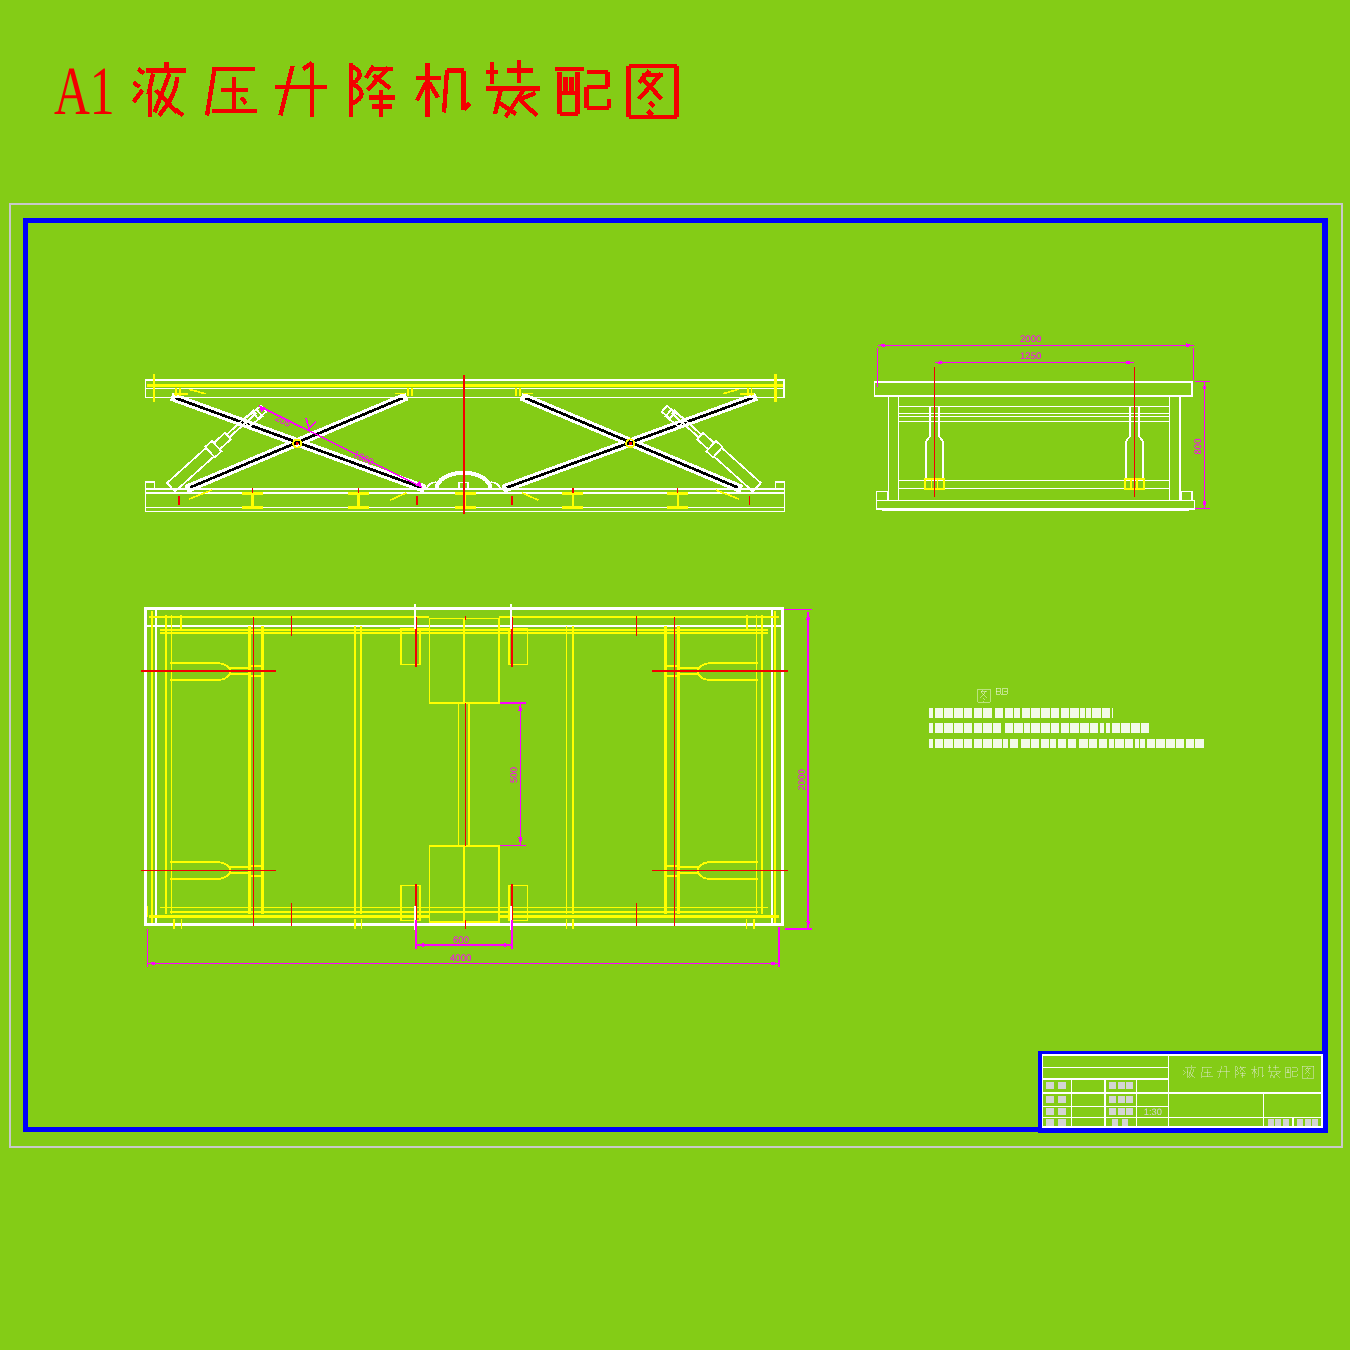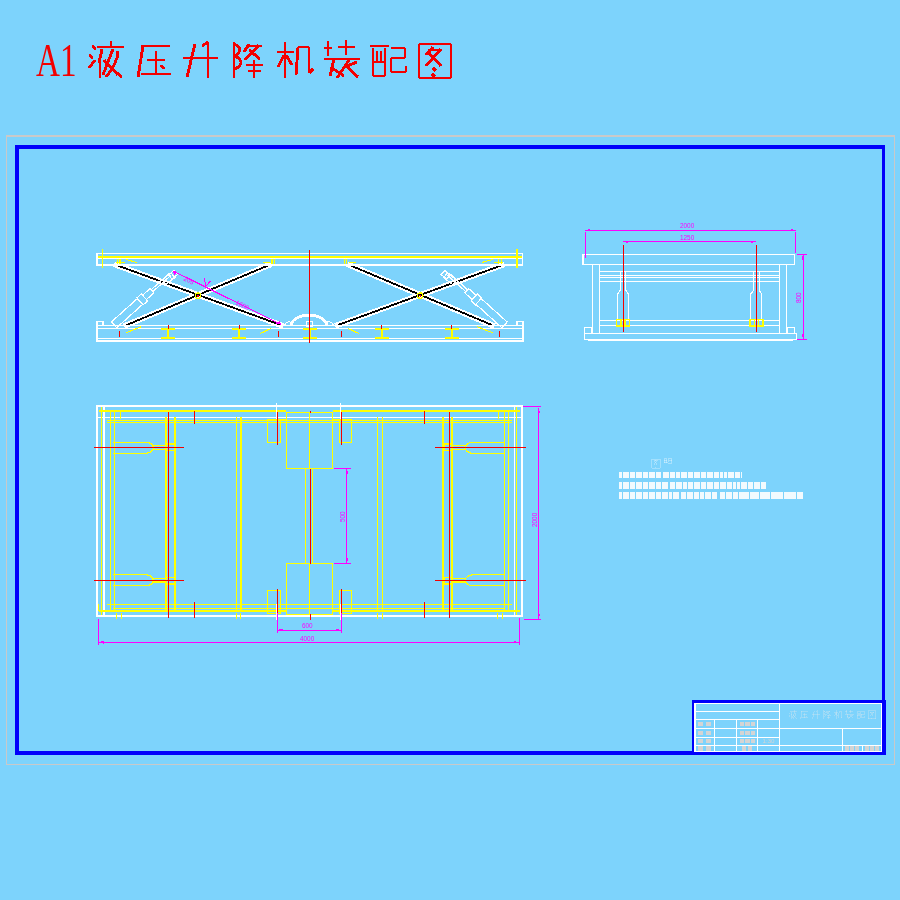--- a/index.html
+++ b/index.html
@@ -1,16 +1,16 @@
 <!DOCTYPE html>
 <html><head>
 <meta charset="utf-8">
 <style>
 html,body{margin:0;padding:0;background:#000;}
-#page{position:relative;width:900px;height:900px;background:#7dd3fc;overflow:hidden;
+#page{position:relative;width:900px;height:900px;background:#84cc16;overflow:hidden;
  font-family:"Liberation Sans",sans-serif;}
 svg{position:absolute;left:0;top:0;shape-rendering:crispEdges;}
 </style>
 </head>
 <body>
 <div id="page">
 <svg width="900" height="900" viewBox="0 0 900 900">
 <defs>
 
 <g id="g_ye" fill="none">

